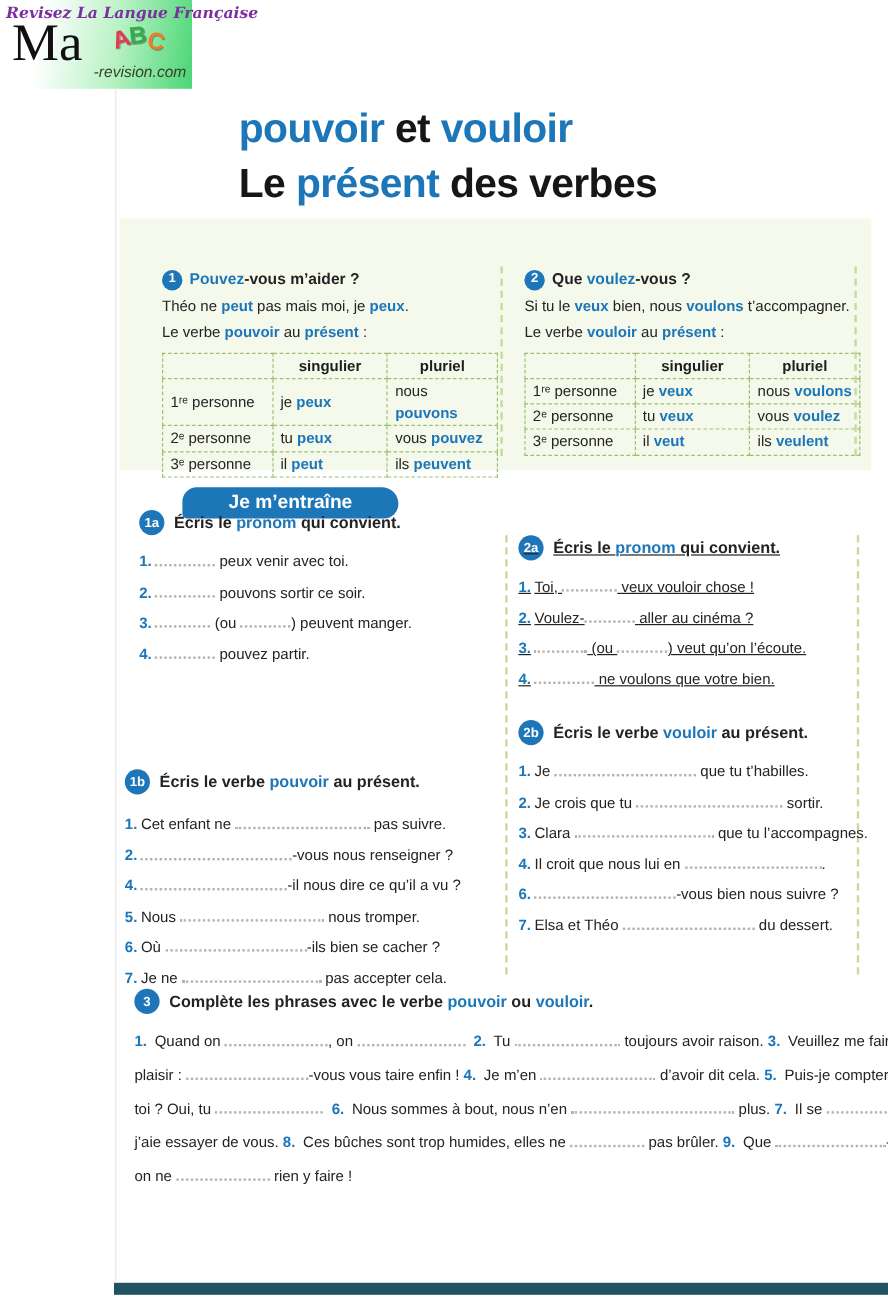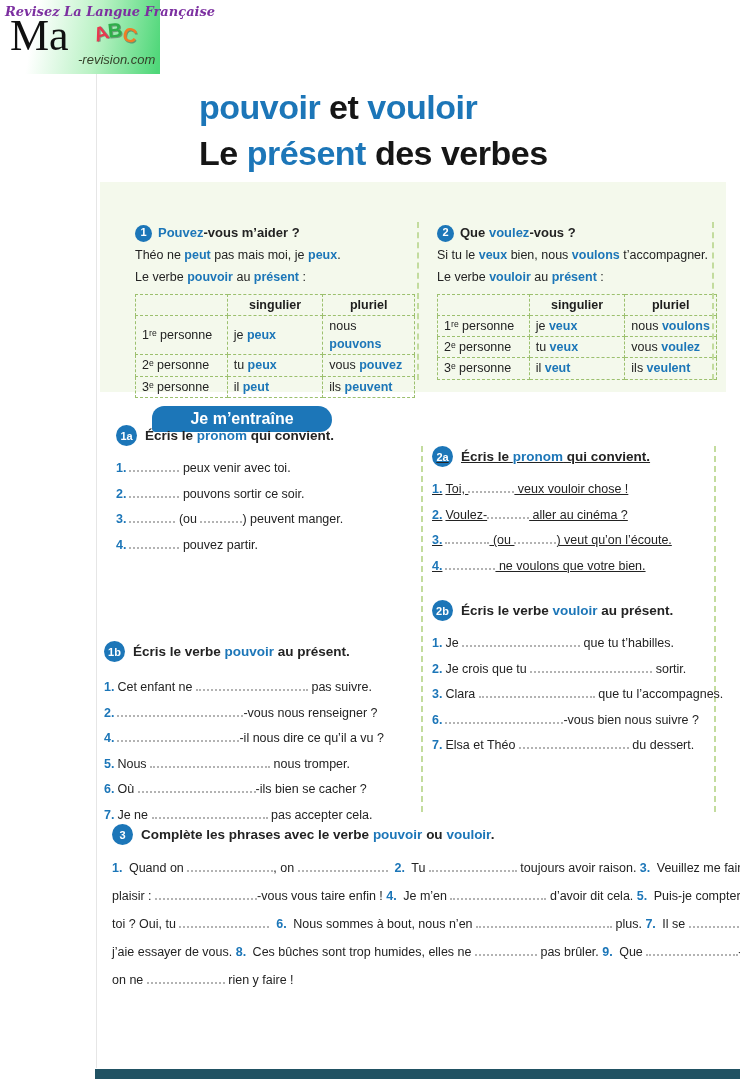--- a/index.html
+++ b/index.html
@@ -210,20 +210,21 @@
 
   <div class="ex-col" style="left:432px; top:600px; width:300px;">
     <div class="ex-head">
       <span class="badge badge-lg">2b</span>
       <span><span>Écris le verbe </span><span class="blue">vouloir</span><span> au présent.</span></span>
     </div>
     <div class="ex-items" style="margin-top:10px;">
       <div class="ex-item-lg"><span class="num">1.</span><span>Je </span><span class="blank" style="width:118px;"></span><span> que tu t’habilles.</span></div>
       <div class="ex-item-lg"><span class="num">2.</span><span>Je crois que tu </span><span class="blank" style="width:122px;"></span><span> sortir.</span></div>
       <div class="ex-item-lg"><span class="num">3.</span><span>Clara </span><span class="blank" style="width:116px;"></span><span> que tu l’accompagnes.</span></div>
+      <div class="ex-item-lg"><span class="num">4.</span><span>Il croit que nous lui en </span><span class="blank" style="width:114px;"></span><span>.</span></div>
       <div class="ex-item-lg"><span class="num">6.</span><span class="blank" style="width:118px;"></span><span>-vous bien nous suivre ?</span></div>
       <div class="ex-item-lg"><span class="num">7.</span><span>Elsa et Théo </span><span class="blank" style="width:110px;"></span><span> du dessert.</span></div>
     </div>
   </div>
 
   <div class="ex3">
     <div class="ex-head">
       <span class="badge badge-lg">3</span>
       <span><span>Complète les phrases avec le verbe </span><span class="blue">pouvoir</span><span> ou </span><span class="blue">vouloir</span><span>.</span></span>
     </div>

